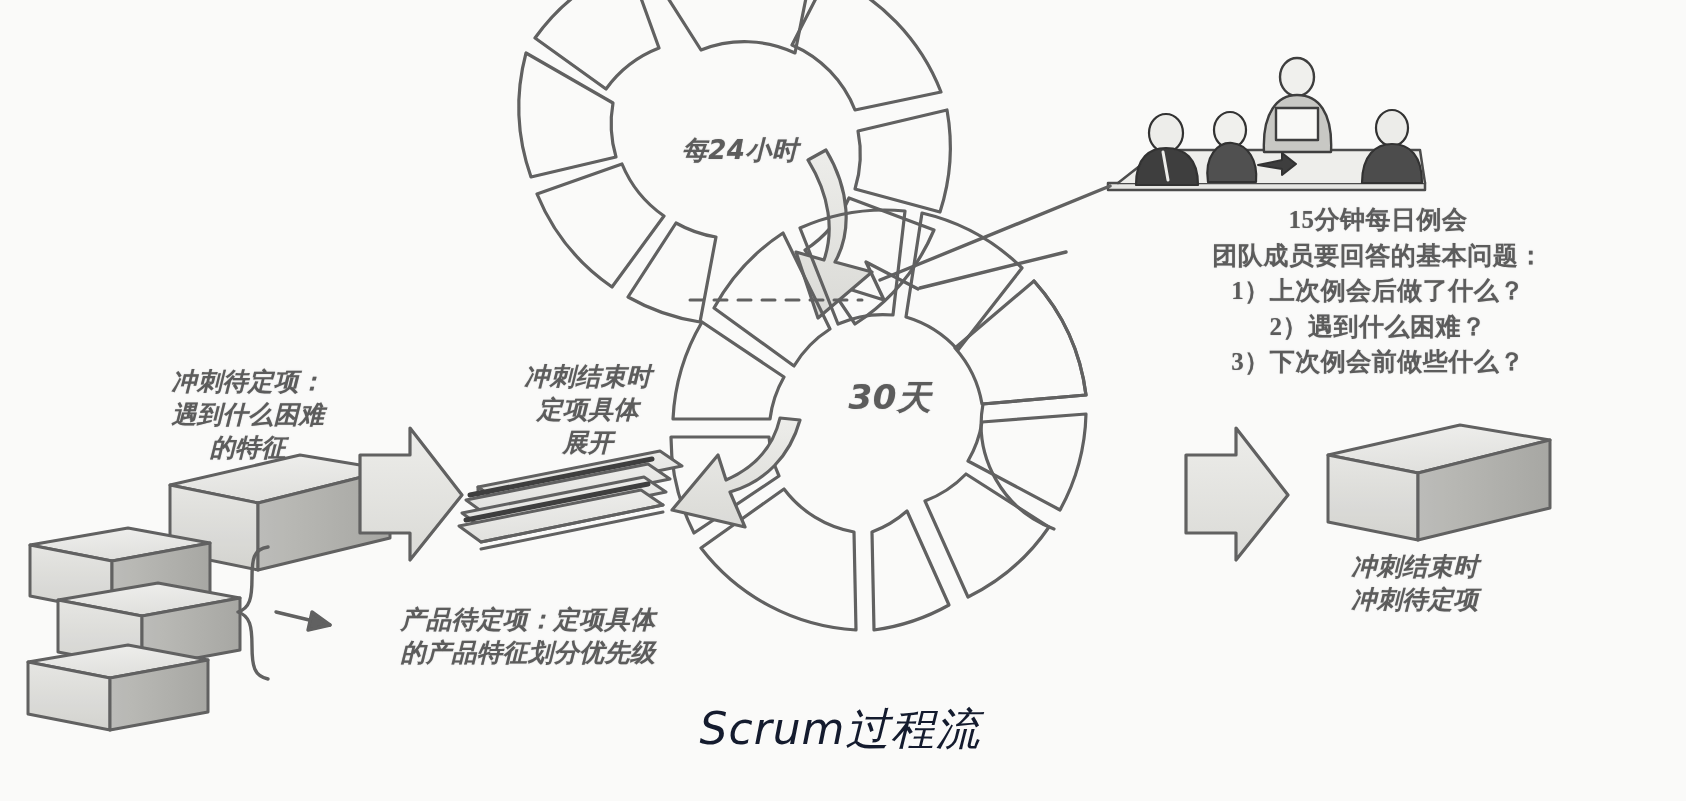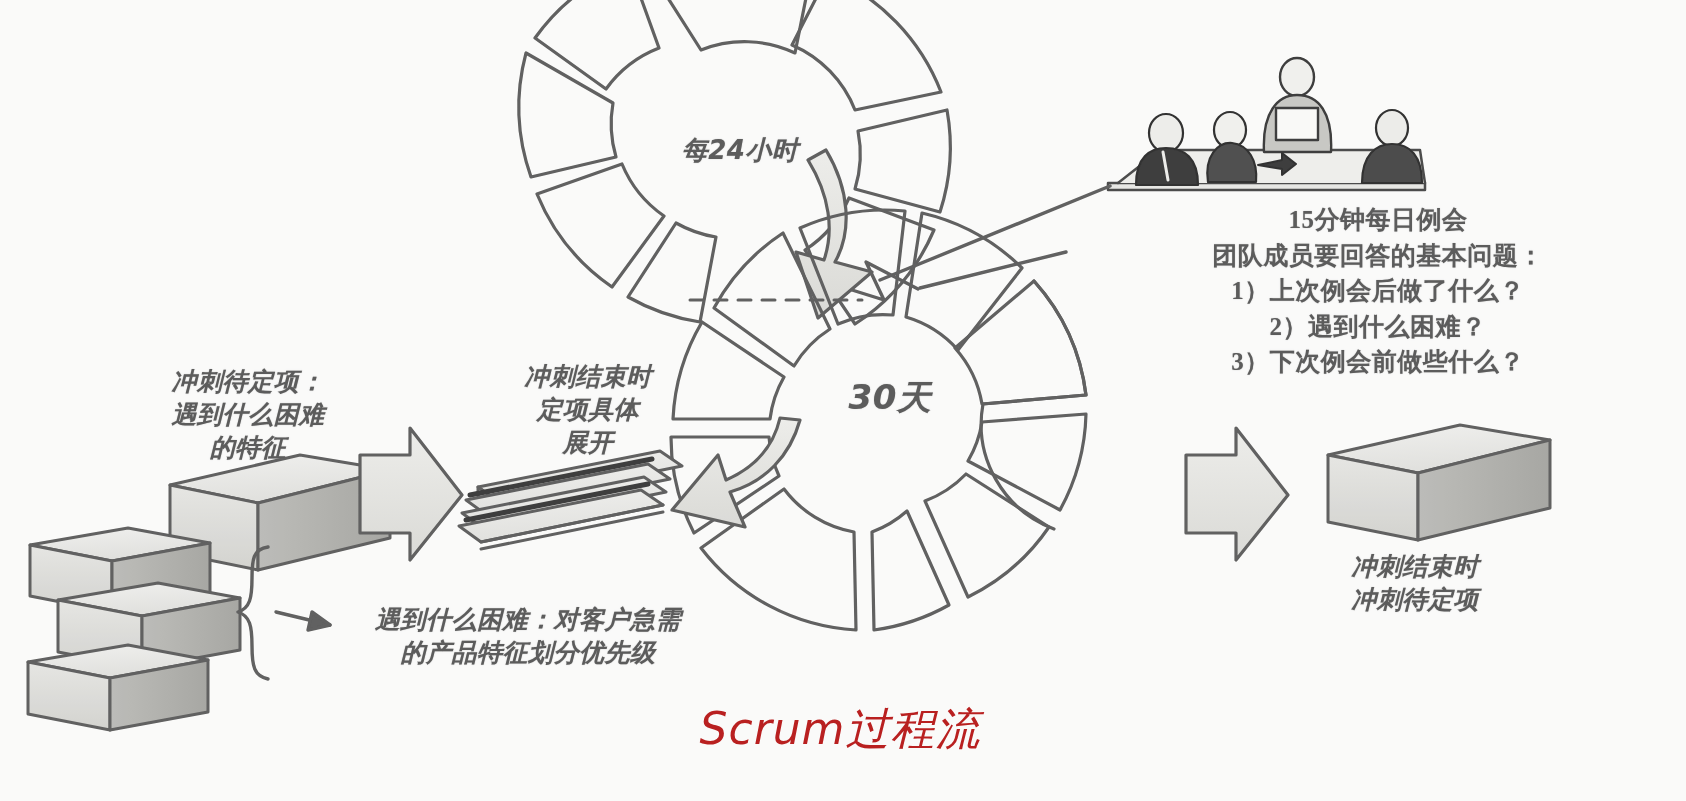--- a/index.html
+++ b/index.html
@@ -70,21 +70,21 @@
     left: 1108px; top: 202px;
     width: 540px;
     font-size: 25px;
     line-height: 1.42;
   }
   #diagram-title {
     left: 560px; top: 700px;
     width: 560px;
     font-size: 44px;
     font-weight: 400;
-    color: #b91c1c;
+    color: #0f172a;
     letter-spacing: 1px;
     text-shadow: none;
   }
 </style>
 </head>
 <body>
 
 <div id="stage">
 
   <svg class="layer" viewBox="0 0 1686 801" xmlns="http://www.w3.org/2000/svg">
@@ -276,21 +276,21 @@
 的特征</div>
 
     <div class="txt center" id="team-expand-label">冲刺结束时
 定项具体
 展开</div>
 
     <div class="txt center" id="cycle24-label">每24小时</div>
 
     <div class="txt center" id="cycle30-label">30天</div>
 
-    <div class="txt center" id="product-backlog-label">遇到什么困难：对客户急需
+    <div class="txt center" id="product-backlog-label">产品待定项：定项具体
 的产品特征划分优先级</div>
 
     <div class="txt center" id="demo-label">冲刺结束时
 冲刺待定项</div>
 
     <div class="txt left" id="meeting-notes">15分钟每日例会
 团队成员要回答的基本问题：
 1）上次例会后做了什么？
 2）遇到什么困难？
 3）下次例会前做些什么？</div>

